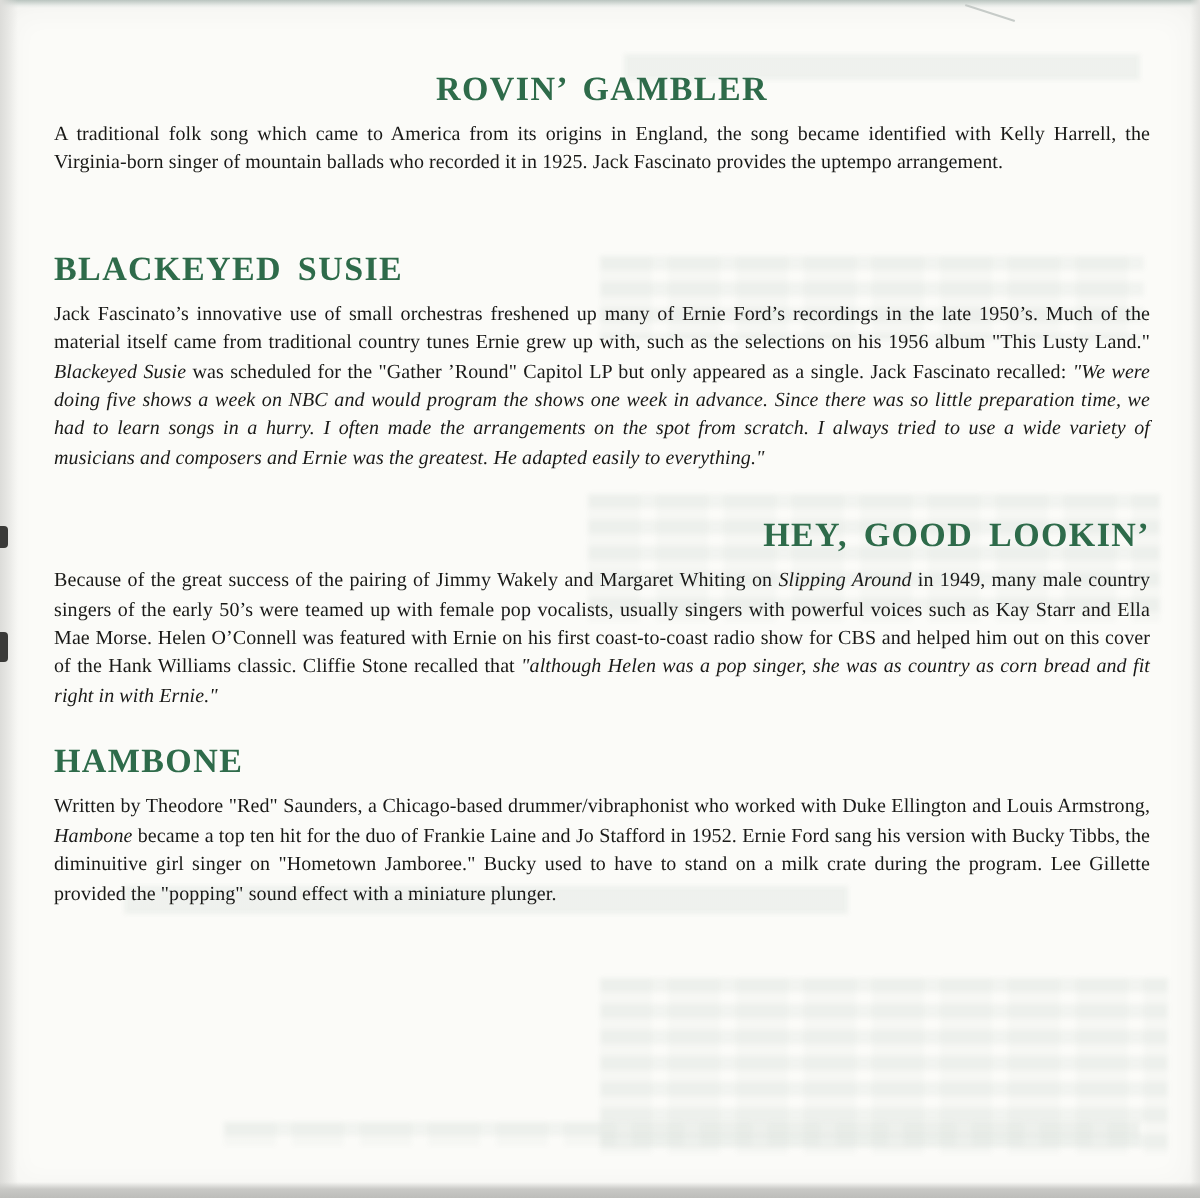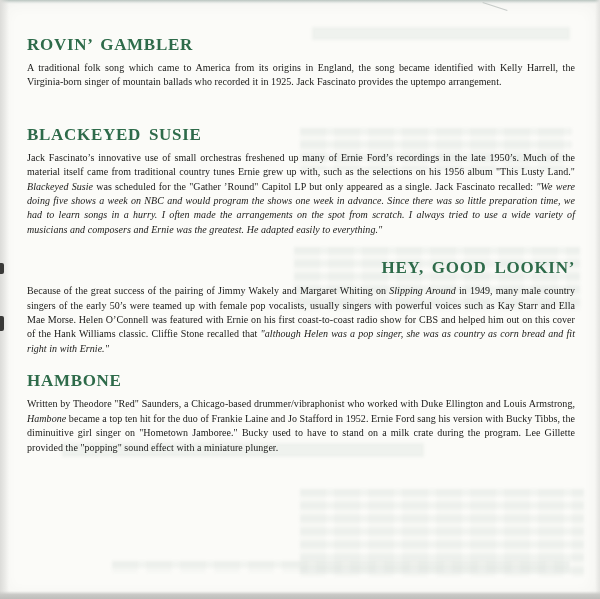--- a/index.html
+++ b/index.html
@@ -44,21 +44,21 @@
   .g5{left:300px;top:489px;width:284px;height:88px;}
   .g6{left:112px;top:561px;width:458px;height:12px;}
   
   .content{position:absolute;left:27px;top:0;width:548px;}
   .title{
     margin:0 0 6px 0;
     font-size:17px;font-weight:bold;
     letter-spacing:.7px;word-spacing:3px;
     color:var(--heading-color);
   }
-  .s1 .title{margin-top:35px;}
+  .s1 .title{margin-top:35px;text-align:center;}
   .s2 .title{margin-top:35px;}
   .s3 .title{margin-top:21px;text-align:right;}
   .s4 .title{margin-top:15px;}
   .body-text{
     margin:0;
     font-size:10px;line-height:14.4px;
     text-align:justify;
     color:var(--text-color);
     letter-spacing:.05px;
   }

